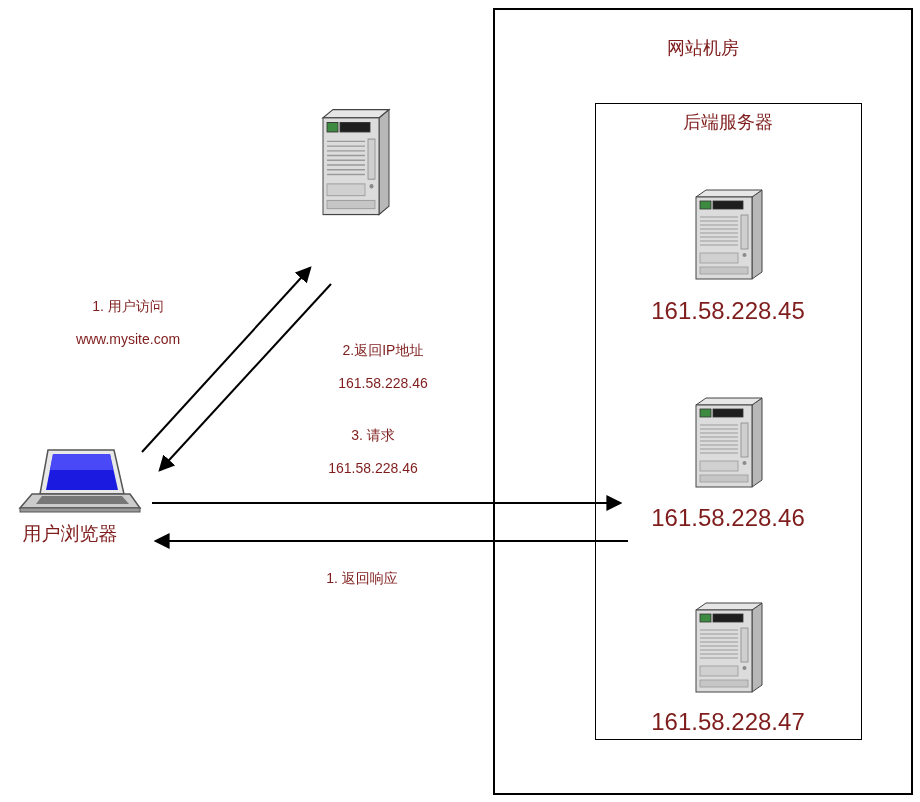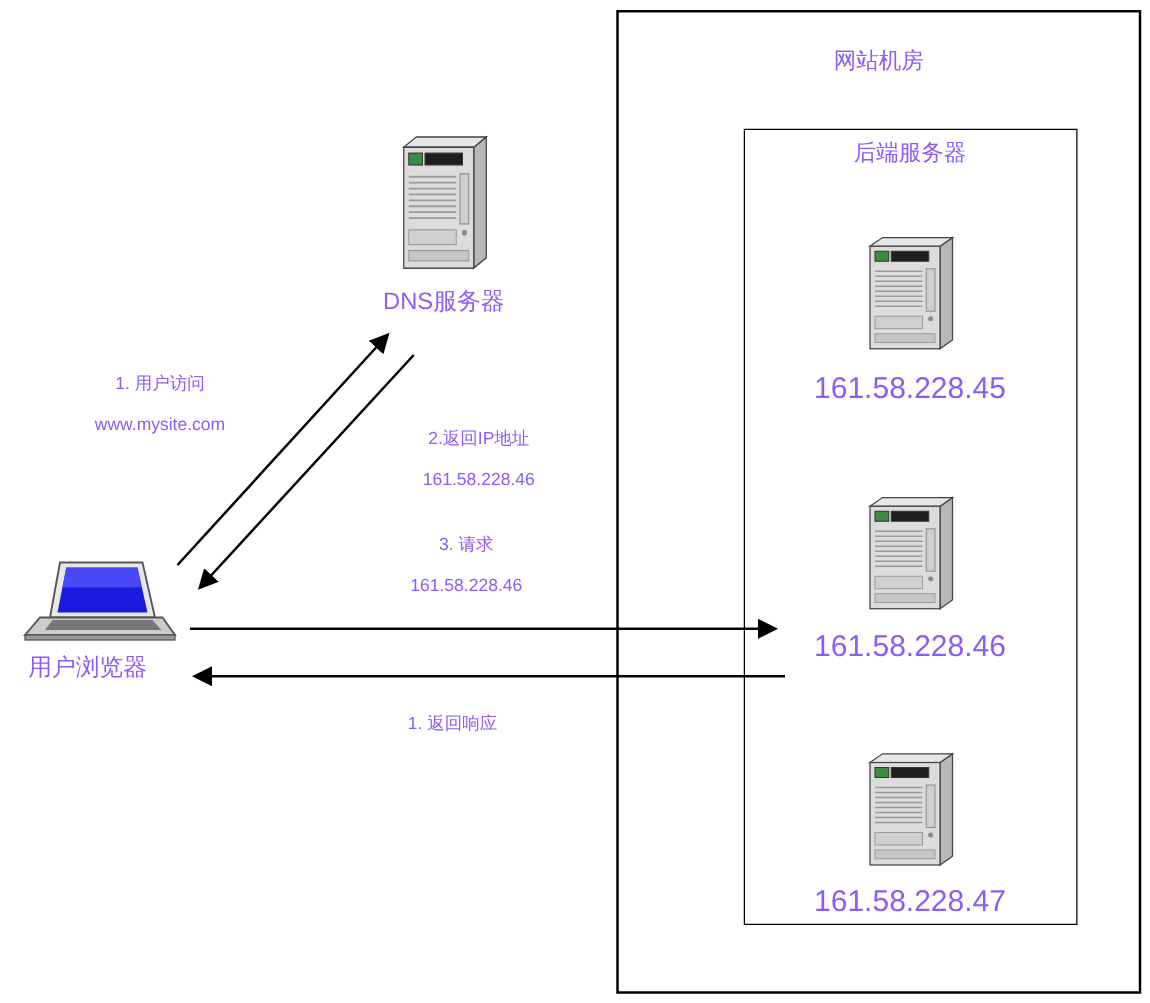--- a/index.html
+++ b/index.html
@@ -18,21 +18,21 @@
   .abs { position: absolute; }
   .box {
     position: absolute;
     background: transparent;
     box-sizing: border-box;
   }
   .outer-box { border: 2px solid #000; }
   .inner-box { border: 1.5px solid #000; }
   .label {
     position: absolute;
-    color: #8b5cf6;
+    color: #7f1d1d;
     text-align: center;
     white-space: nowrap;
   }
   .box-title { font-size: 18px; }
   .node-label { font-size: 19px; }
   .ip-label { font-size: 24px; }
   .step-label { font-size: 14px; line-height: 33px; }
   svg { display: block; }
   #arrow-layer {
     position: absolute;
@@ -69,21 +69,20 @@
           <line x1="10" y1="54" x2="48" y2="54"></line>
             <line x1="10" y1="58" x2="48" y2="58"></line>
         </g>
         <rect x="51" y="28" width="7" height="34" fill="#cfcfcf" stroke="#8a8a8a" stroke-width="0.8"></rect>
         <circle cx="54.5" cy="68" r="2" fill="#8a8a8a"></circle>
         <rect x="10" y="66" width="38" height="10" fill="#d0d0d0" stroke="#9a9a9a" stroke-width="0.8"></rect>
         <rect x="10" y="80" width="48" height="7" fill="#c6c6c6" stroke="#9a9a9a" stroke-width="0.8"></rect>
       </svg>
     </span>
   </div>
-  <div class="label node-label" style="left:275px; top:228px; width:160px;">DNS服务器</div>
 
   <div class="abs" style="left:690px; top:186px;">
     <span>
       <svg viewBox="0 0 76 100" width="76" height="102">
         <polygon points="62,10 72,3 72,85 62,92" fill="#b8b8b8" stroke="#444" stroke-width="1"></polygon>
         <polygon points="6,10 16,3 72,3 62,10" fill="#e6e6e6" stroke="#444" stroke-width="1"></polygon>
         <rect x="6" y="10" width="56" height="82" fill="#dcdcdc" stroke="#444" stroke-width="1"></rect>
         <rect x="10" y="14" width="11" height="8" fill="#3d8b40" stroke="#333" stroke-width="0.8"></rect>
         <rect x="23" y="14" width="30" height="8" fill="#1e1e1e" stroke="#333" stroke-width="0.8"></rect>
         <g stroke="#9a9a9a" stroke-width="1.2">

